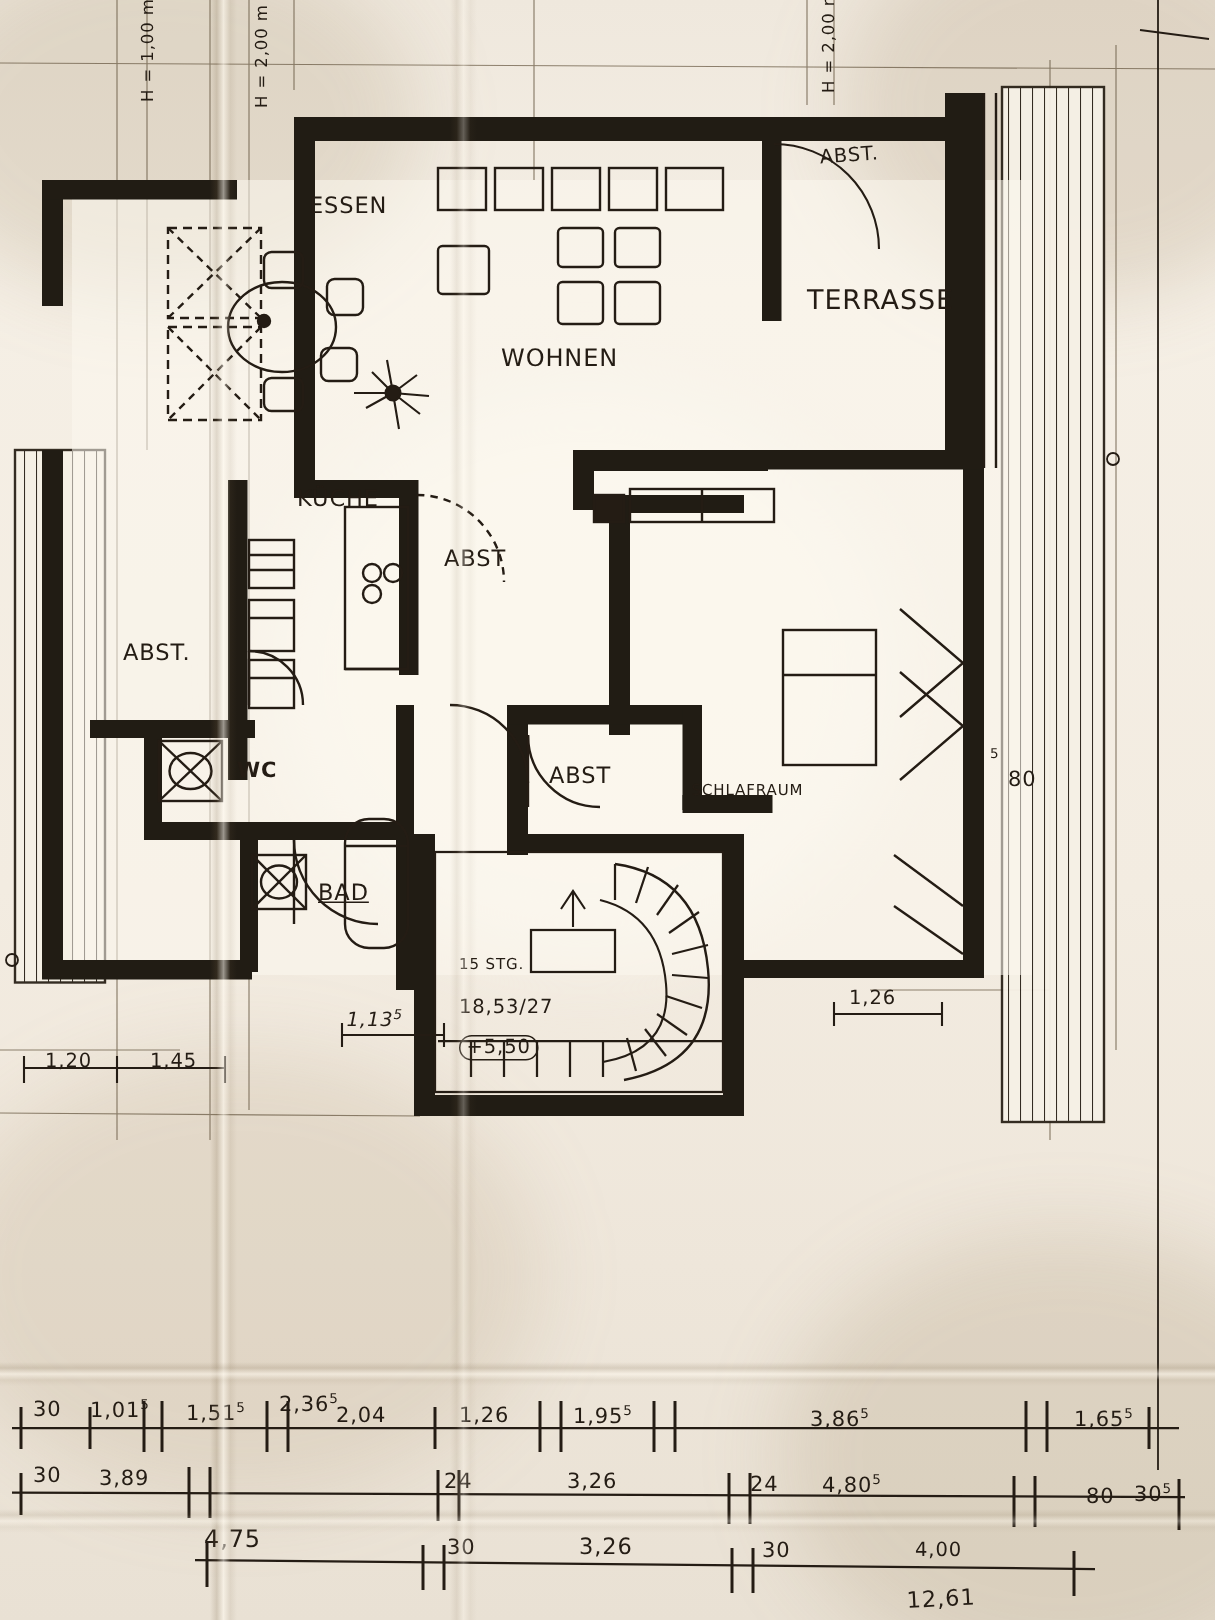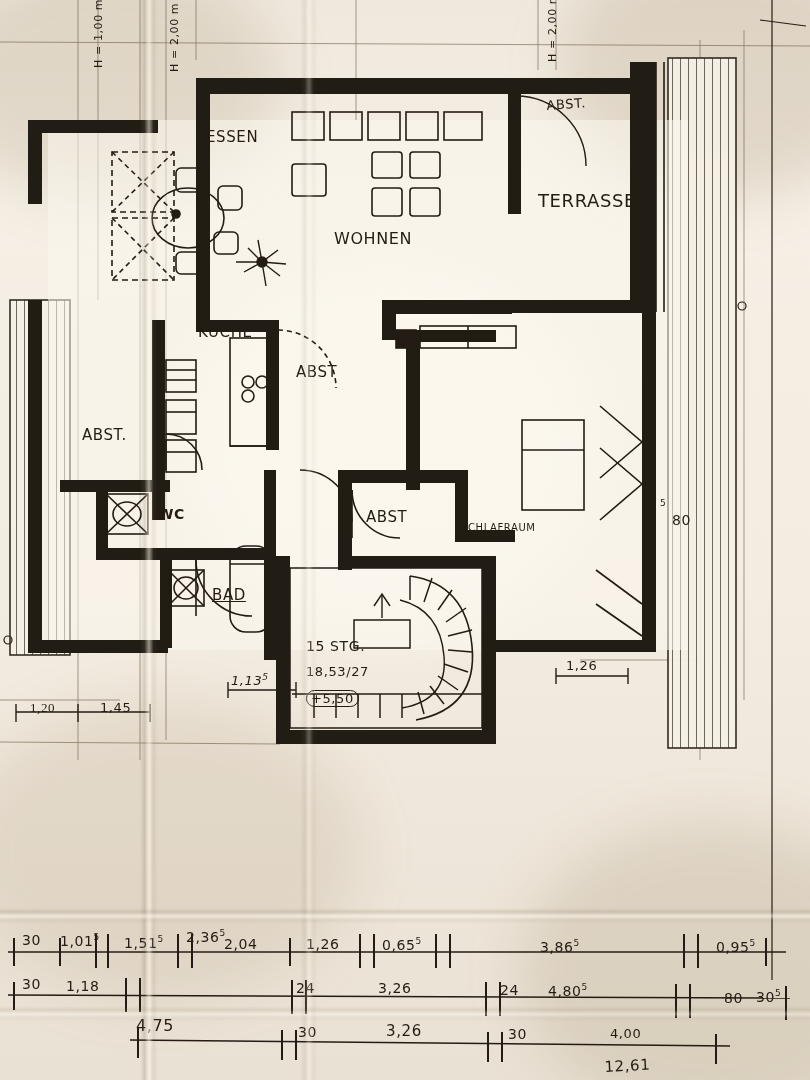--- a/index.html
+++ b/index.html
@@ -323,56 +323,56 @@
   <div class="lbl hand" style="left:198px;top:323px;font-size:15px;"><span>KÜCHE</span></div>
   <div class="lbl hand" style="left:296px;top:363px;font-size:15px;"><span>ABST</span></div>
   <div class="lbl hand" style="left:82px;top:426px;font-size:15px;"><span>ABST.</span></div>
   <div class="lbl hand" style="left:158px;top:506px;font-size:14px;font-weight:bold;"><span>WC</span></div>
   <div class="lbl hand" style="left:212px;top:586px;font-size:15px;text-decoration:underline;"><span>BAD</span></div>
   <div class="lbl hand" style="left:366px;top:508px;font-size:15px;"><span>ABST</span></div>
   <div class="lbl hand" style="left:461px;top:490px;font-size:10px;margin-top:32px;"><span>SCHLAFRAUM</span></div>
   <div class="lbl hand" style="left:538px;top:190px;font-size:18px;"><span>TERRASSE</span></div>
   <div class="lbl hand" style="left:546px;top:98px;font-size:13px;transform:rotate(-4deg);"><span>ABST.</span></div>
 
-  <div class="lbl hand" style="left:306px;top:638px;font-size:14px;"><span>15 STG.</span></div>
+  <div class="lbl hand" style="left:306px;top:638px;font-size:10px;"><span>15 STG.</span></div>
   <div class="lbl hand" style="left:306px;top:664px;font-size:13px;"><span>18,53/27</span></div>
   <div class="lbl hand" style="left:306px;top:690px;font-size:13px;border:1px solid #241c14;padding:0 4px;border-radius:9px;">
     <span>+5,50</span></div>
 
   <div class="lbl hand" style="left:660px;top:498px;font-size:13px;">
     <span style="font-size:9px;vertical-align:super;">5</span>
   </div>
   <div class="lbl hand" style="left:672px;top:512px;font-size:14px;">
     <span>80</span>
   </div>
 
   <div class="lbl hand" style="left:231px;top:672px;font-size:13px;font-style:italic;">
     <span>1,13</span><span style="font-size:9px;vertical-align:super;">5</span>
   </div>
   <div class="lbl hand" style="left:566px;top:658px;font-size:13px;">
     <span>1,26</span>
   </div>
-  <div class="lbl hand" style="left:30px;top:700px;font-size:13px;font-family:Liberation Serif, serif;">
+  <div class="lbl hand" style="left:30px;top:700px;font-size:13px;">
     <span>1,20</span>
   </div>
   <div class="lbl hand" style="left:100px;top:700px;font-size:13px;">
     <span>1,45</span>
   </div>
 
   <div class="lbl hand" style="left:22px;top:932px;font-size:14px;"><span>30</span></div>
   <div class="lbl hand" style="left:60px;top:932px;font-size:14px;text-align:center;"><span>1,01</span><span style="font-size:9px;vertical-align:super;">5</span></div>
   <div class="lbl hand" style="left:124px;top:934px;font-size:14px;"><span>1,51</span><span style="font-size:9px;vertical-align:super;">5</span></div>
   <div class="lbl hand" style="left:224px;top:936px;font-size:14px;"><span>2,04</span></div>
   <div class="lbl hand" style="left:306px;top:936px;font-size:14px;"><span>1,26</span></div>
-  <div class="lbl hand" style="left:382px;top:936px;font-size:14px;"><span>0,65</span><span style="font-size:9px;vertical-align:super;">5</span></div>
+  <div class="lbl hand" style="left:382px;top:936px;font-size:14px;"><span>1,95</span><span style="font-size:9px;vertical-align:super;">5</span></div>
   <div class="lbl hand" style="left:540px;top:938px;font-size:14px;"><span>3,86</span><span style="font-size:9px;vertical-align:super;">5</span></div>
-  <div class="lbl hand" style="left:716px;top:938px;font-size:14px;"><span>0,95</span><span style="font-size:9px;vertical-align:super;">5</span></div>
+  <div class="lbl hand" style="left:716px;top:938px;font-size:14px;"><span>1,65</span><span style="font-size:9px;vertical-align:super;">5</span></div>
 
   <div class="lbl hand" style="left:22px;top:976px;font-size:14px;"><span>30</span></div>
-  <div class="lbl hand" style="left:66px;top:978px;font-size:14px;"><span>1,18</span></div>
+  <div class="lbl hand" style="left:66px;top:978px;font-size:14px;"><span>3,89</span></div>
   <div class="lbl hand" style="left:186px;top:928px;font-size:14px;"><span>2,36</span><span style="font-size:9px;vertical-align:super;">5</span></div>
   <div class="lbl hand" style="left:296px;top:980px;font-size:14px;"><span>24</span></div>
   <div class="lbl hand" style="left:378px;top:980px;font-size:14px;"><span>3,26</span></div>
   <div class="lbl hand" style="left:500px;top:982px;font-size:14px;"><span>24</span></div>
   <div class="lbl hand" style="left:548px;top:982px;font-size:14px;"><span>4,80</span><span style="font-size:9px;vertical-align:super;">5</span></div>
   <div class="lbl hand" style="left:724px;top:990px;font-size:14px;"><span>80</span></div>
   <div class="lbl hand" style="left:756px;top:988px;font-size:14px;"><span>30</span><span style="font-size:9px;vertical-align:super;">5</span></div>
 
   <div class="lbl hand" style="left:136px;top:1016px;font-size:16px;"><span>4,75</span></div>
   <div class="lbl hand" style="left:298px;top:1024px;font-size:14px;"><span>30</span></div>

